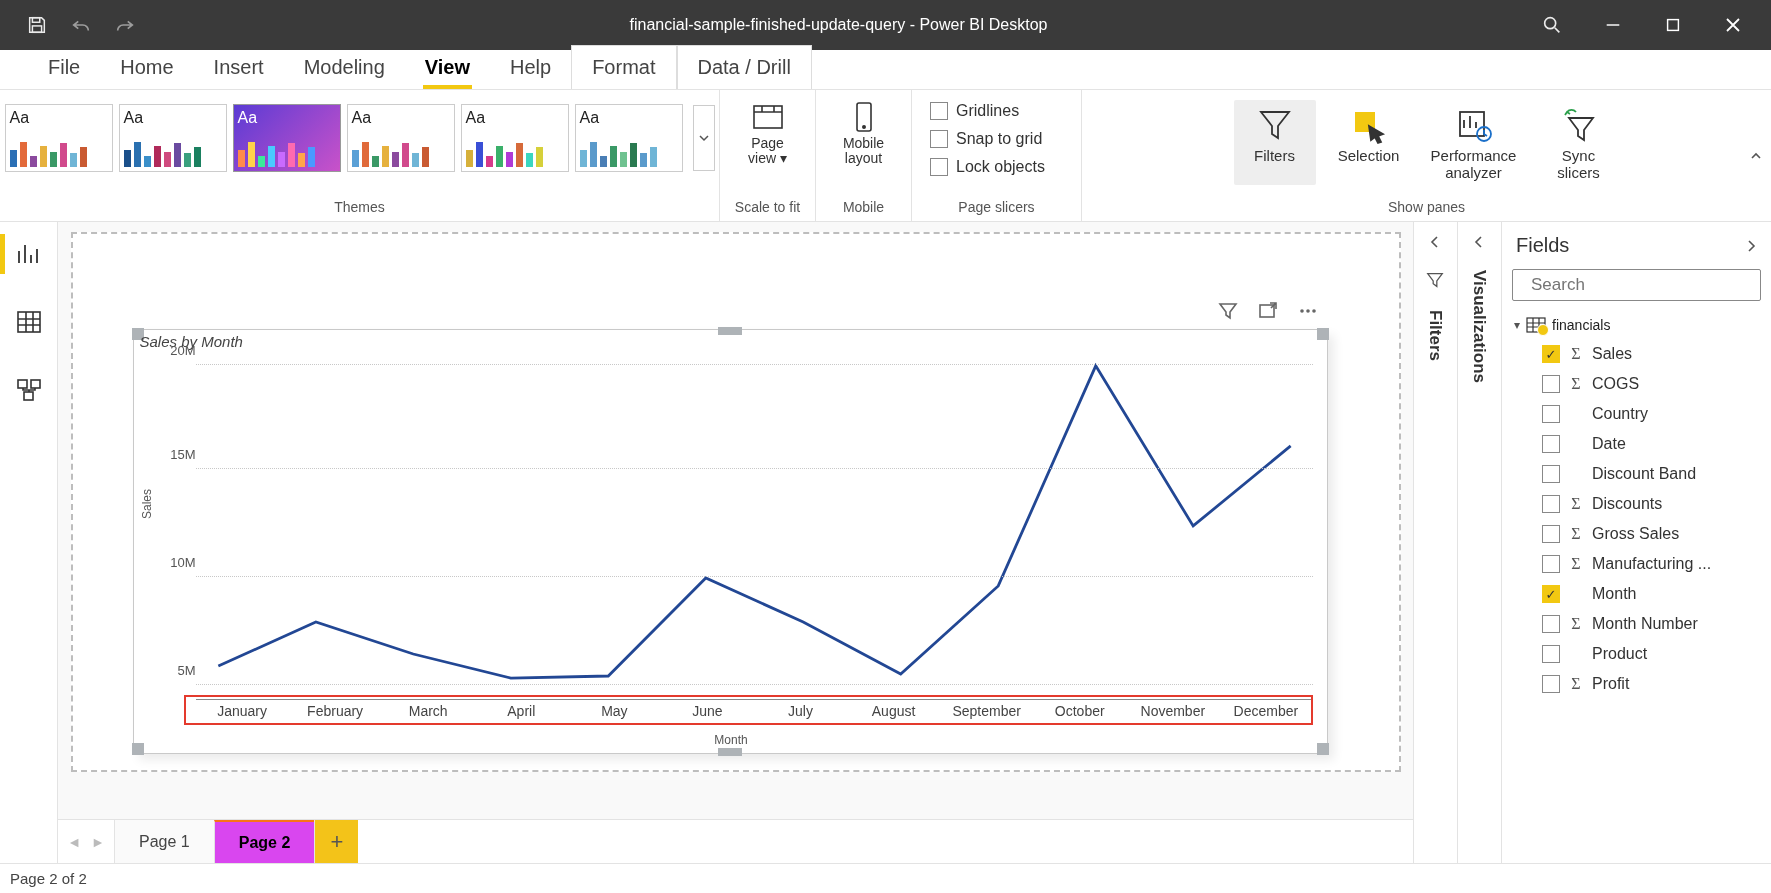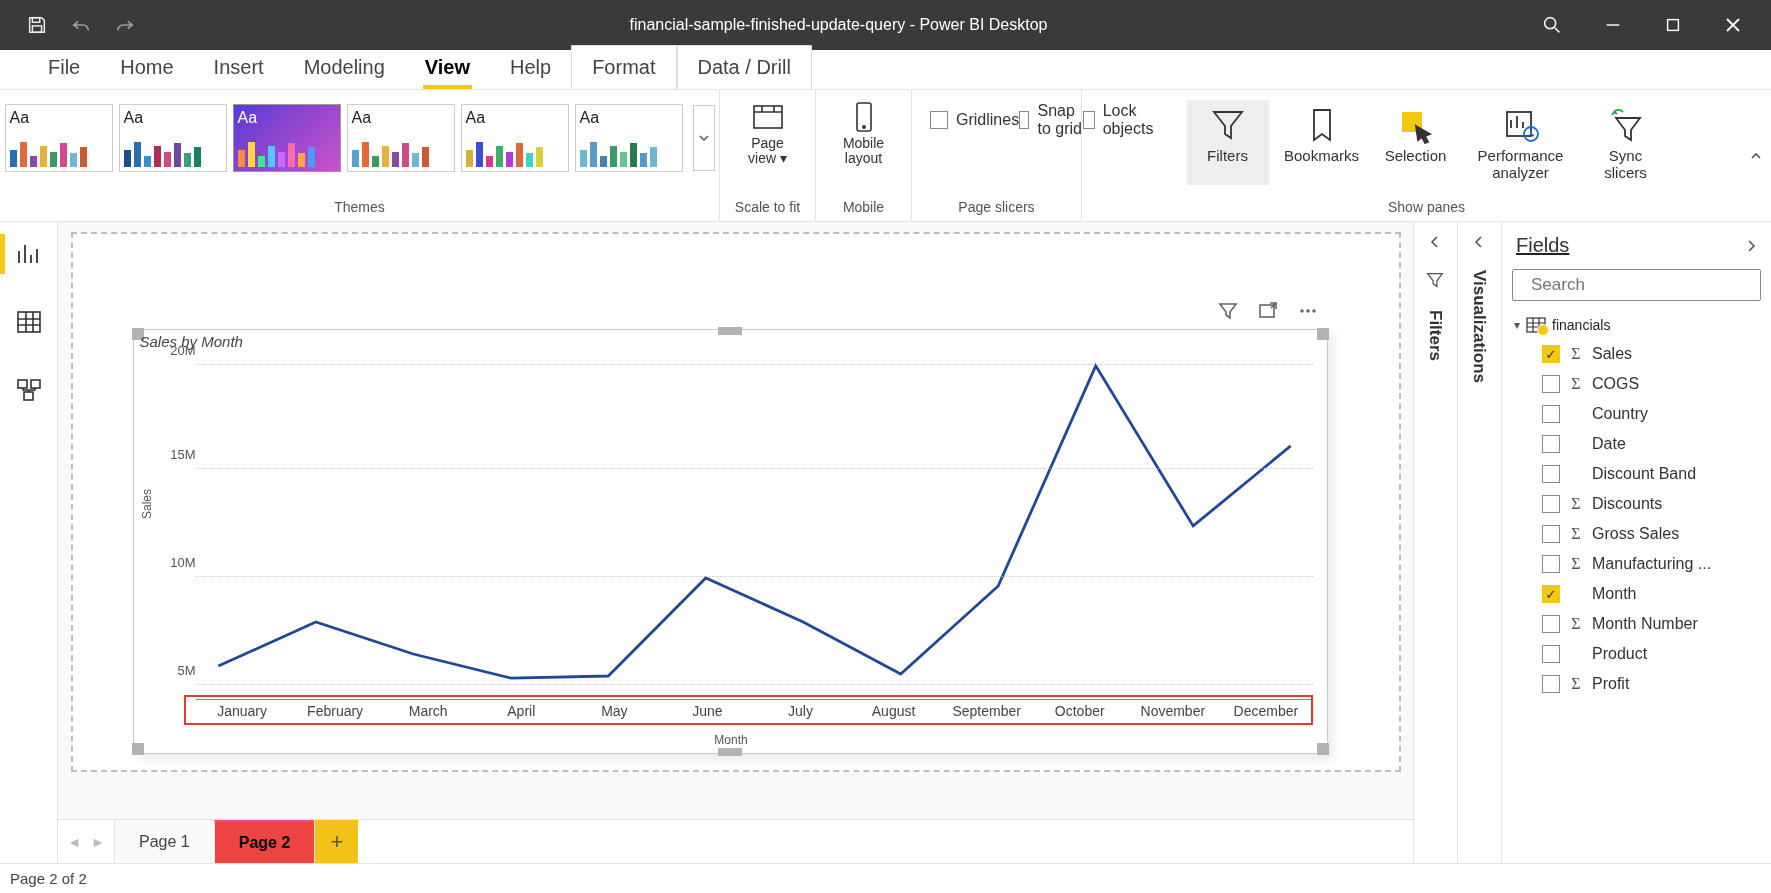--- a/index.html
+++ b/index.html
@@ -29,21 +29,21 @@
 .theme-card.sel { background: linear-gradient(135deg,#5b3bd4,#c952c9); color:#fff; border-color:#999; }
 .theme-aa { font-size:16px; }
 .theme-bars { display:flex; align-items:flex-end; gap:3px; height:28px; }
 .theme-bars span { display:block; width:7px; }
 .themes-more { width:22px; height:66px; border:1px solid #ccc; margin-left:4px; display:flex; align-items:center; justify-content:center; cursor:pointer; }
 
 .scale-group .big-btn { display:flex; flex-direction:column; align-items:center; gap:2px; width:86px; cursor:pointer; padding-top:4px;}
 .big-btn svg { width:42px; height:34px; stroke:#333; }
 .big-btn .lbl { font-size:14px; color:#333; text-align:center; line-height:1.1; }
 
-.page-options { display:flex; flex-direction:row; gap:0; padding:6px 14px 0 10px; }
+.page-options { display:flex; flex-direction:column; gap:10px; padding:6px 14px 0 10px; }
 .check-row { display:flex; align-items:center; gap:8px; font-size:16px; color:#333; cursor:pointer;}
 .check-box { width:18px; height:18px; border:1px solid #888; }
 
 .show-panes-row { display:flex; gap:12px; padding-top:4px; }
 .pane-btn { display:flex; flex-direction:column; align-items:center; gap:2px; width:82px; cursor:pointer; padding:4px 0; border-radius:2px;}
 .pane-btn.active { background:#eee; }
 .pane-btn svg { width:40px; height:42px; }
 .pane-btn .lbl { font-size:15px; color:#333; text-align:center; line-height:1.1; }
 
 .collapse-caret { position:absolute; right:8px; top:50%; transform:translateY(-50%); cursor:pointer; }
@@ -78,36 +78,36 @@
 .grid-line { position:absolute; left:0; right:0; border-top:1px dotted #c8c8c8; }
 .x-ticks { position:absolute; left:52px; right:6px; bottom:22px; height:24px; border-top:1px solid #888; display:flex; }
 .x-highlight { position:absolute; left:40px; right:6px; bottom:20px; height:30px; border:2px solid #e43a2d; pointer-events:none; }
 .x-tick { flex:1; text-align:center; font-size:14px; color:#444; padding-top:3px; white-space:nowrap; }
 .line-path { stroke:#224794; stroke-width:2.5; fill:none; }
 
 
 .page-tabs { height:44px; border-top:1px solid #e3e3e3; background:#fff; display:flex; align-items:center; }
 .nav-arrows { width:56px; display:flex; gap:10px; align-items:center; justify-content:center; color:#bbb; }
 .tab { padding: 0 24px; height:100%; display:flex; align-items:center; border-left:1px solid #e3e3e3; cursor:pointer; font-size:16px; color:#444; }
-.tab.active { background:#ef4444; color:#000; font-weight:600; border-top:2px solid #ec4899; }
+.tab.active { background:#d946ef; color:#000; font-weight:600; border-top:2px solid #f97316; }
 .tab:not(.active){ background:#fafafa; }
 .add-tab { width:44px; height:100%; background:#f3c319; display:flex; align-items:center; justify-content:center; font-size:22px; color:#555; cursor:pointer; border-left:1px solid #e3e3e3; }
 
 
 .statusbar { height:30px; border-top:1px solid #e3e3e3; display:flex; align-items:center; padding-left:10px; font-size:15px; color:#444; }
 
 
 .collapsed-panes { width:88px; border-left:1px solid #e3e3e3; display:flex; }
 .coll-pane { width:44px; border-right:1px solid #e3e3e3; display:flex; flex-direction:column; align-items:center; padding-top:12px; gap:20px; cursor:pointer;}
 .coll-pane:last-child{border-right:none;}
 .vtext { writing-mode: vertical-rl; font-size:17px; color:#333; font-weight:600; }
 
 
 .fields-pane { width:270px; border-left:1px solid #e3e3e3; display:flex; flex-direction:column; }
-.fields-header { display:flex; align-items:center; justify-content:space-between; padding:12px 12px 8px 14px;text-decoration:underline; }
+.fields-header { display:flex; align-items:center; justify-content:space-between; padding:12px 12px 8px 14px; }
 .fields-header h3 { font-size:20px; color:#333; font-weight:400; }
 .search-box { margin:4px 10px 10px 10px; height:32px; border:1px solid #888; border-radius:2px; display:flex; align-items:center; gap:8px; padding:0 10px; }
 .search-box input { border:none; outline:none; flex:1; font-size:17px; }
 .fields-tree { flex:1; overflow:auto; padding-left:6px; }
 .tree-table { display:flex; align-items:center; gap:6px; padding:6px 6px; cursor:pointer; }
 .tree-table .caret { font-size:12px; color:#555; }
 .tbl-icon { width:20px; height:16px; position:relative; }
 .tbl-icon::after{content:""; position:absolute; right:-3px; bottom:-3px; width:10px; height:10px; background:#f2c811; border-radius:50%; border:1px solid #fff;}
 .field-row { display:flex; align-items:center; gap:8px; padding:6px 6px 6px 34px; font-size:16px; color:#333; cursor:pointer;}
 .field-row .cb { width:18px; height:18px; border:1px solid #888; display:flex; align-items:center; justify-content:center; }
@@ -310,26 +310,20 @@
     <div class="ribbon-group-label" style="align-self:center">Page slicers</div>
   </div>
 
   <div class="ribbon-group" style="flex:1;border-right:none;">
     <div class="show-panes-row">
       <div class="pane-btn active">
           <svg viewBox="0 0 40 42" fill="none" stroke="#333" stroke-width="1.8">
             <path d="M6 8h28l-11 14v12l-6-4V22z"></path>
           </svg>
           <div class="lbl">Filters</div>
-        </div>
-      <div class="pane-btn">
-          <svg viewBox="0 0 40 42" fill="none" stroke="#333" stroke-width="1.8">
-            <path d="M12 6h16v30l-8-6-8 6z"></path>
-          </svg>
-          <div class="lbl">Bookmarks</div>
         </div>
       <div class="pane-btn">
           <svg viewBox="0 0 40 42" fill="none" stroke="#333" stroke-width="1.8">
             <rect x="6" y="8" width="20" height="20" fill="#f2c811" stroke="none"></rect>
             <path d="M20 22l14 8-5 2 3 6-3 1-3-6-4 3z" fill="#333"></path>
           </svg>
           <div class="lbl">Selection</div>
         </div>
       <div class="pane-btn" style="width:104px">
           <svg viewBox="0 0 40 42" fill="none" stroke="#333" stroke-width="1.8">

